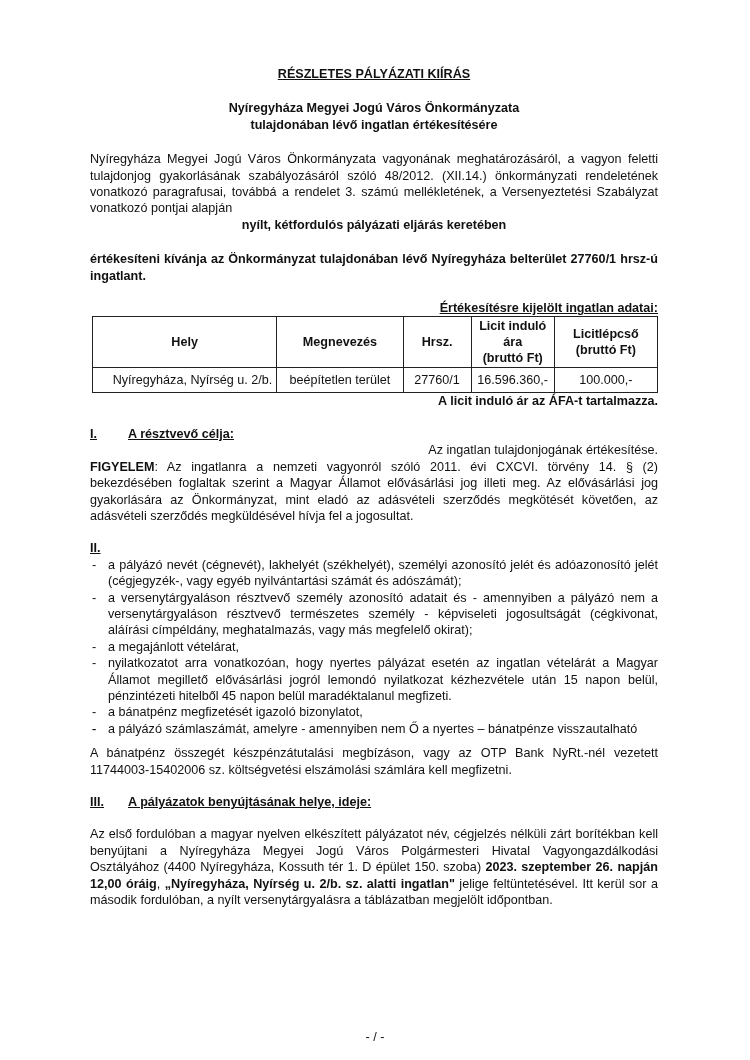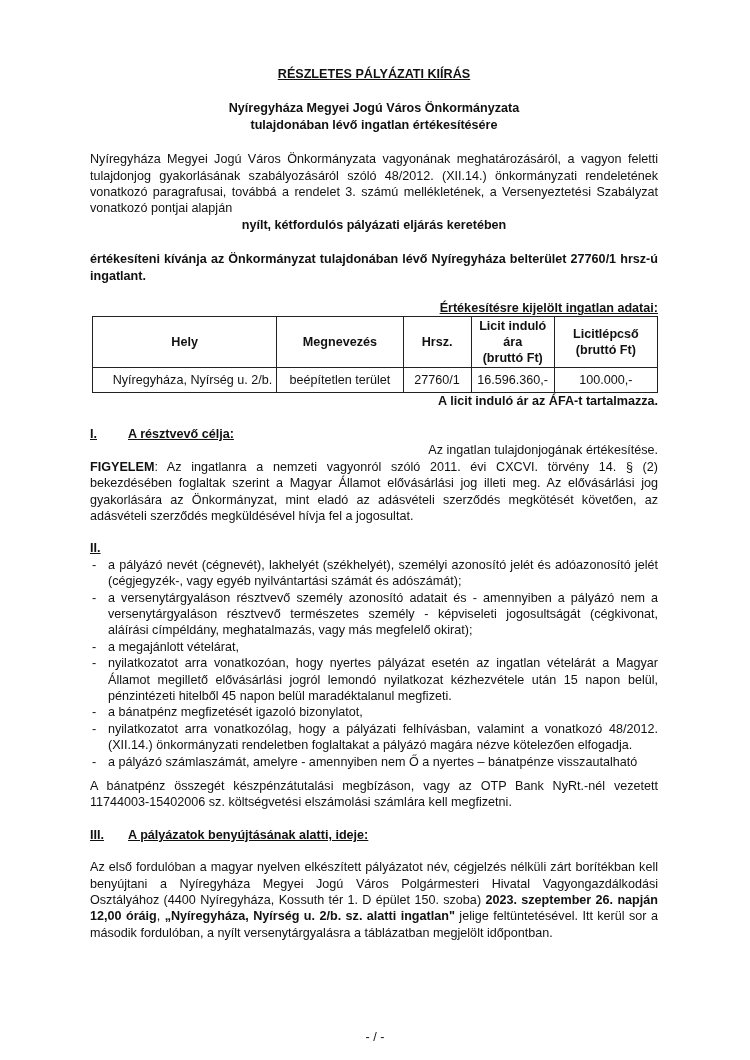--- a/index.html
+++ b/index.html
@@ -106,26 +106,26 @@
 
   <div class="sec-head mt16">
     <span class="num">II.</span>
   </div>
   <ul class="bullets">
     <li><span class="dash">-</span><span>a pályázó nevét (cégnevét), lakhelyét (székhelyét), személyi azonosító jelét és adóazonosító jelét (cégjegyzék-, vagy egyéb nyilvántartási számát és adószámát);</span></li>
     <li><span class="dash">-</span><span>a versenytárgyaláson résztvevő személy azonosító adatait és - amennyiben a pályázó nem a versenytárgyaláson résztvevő természetes személy - képviseleti jogosultságát (cégkivonat, aláírási címpéldány, meghatalmazás, vagy más megfelelő okirat);</span></li>
     <li><span class="dash">-</span><span>a megajánlott vételárat,</span></li>
     <li><span class="dash">-</span><span>nyilatkozatot arra vonatkozóan, hogy nyertes pályázat esetén az ingatlan vételárát a Magyar Államot megillető elővásárlási jogról lemondó nyilatkozat kézhezvétele után 15 napon belül, pénzintézeti hitelből 45 napon belül maradéktalanul megfizeti.</span></li>
     <li><span class="dash">-</span><span>a bánatpénz megfizetését igazoló bizonylatot,</span></li>
-    <li><span class="dash">-</span><span>nyilatkozatot arra vonatkozólag, hogy a pályázati felhívásban, valamint a vonatkozó 48/2012.(XII.14.) önkormányzati rendeletben foglaltakat a pályázó magára nézve kötelezően elfogadja.</span></li>
+    <li><span class="dash">-</span></li>
     <li><span class="dash">-</span><span>a pályázó számlaszámát, amelyre - amennyiben nem Ő a nyertes – bánatpénze visszautalható</span></li>
   </ul>
   <p class="just mt8">A bánatpénz összegét készpénzátutalási megbízáson, vagy az OTP Bank NyRt.-nél vezetett 11744003-15402006 sz. költségvetési elszámolási számlára kell megfizetni.</p>
 
   <div class="sec-head mt16">
     <span class="num">III.</span>
-    <span>A pályázatok benyújtásának alatti, ideje:</span>
+    <span>A pályázatok benyújtásának helye, ideje:</span>
   </div>
   <p class="just mt16"><span>Az első fordulóban a magyar nyelven elkészített pályázatot név, cégjelzés nélküli zárt borítékban kell benyújtani a Nyíregyháza Megyei Jogú Város Polgármesteri Hivatal Vagyongazdálkodási Osztályához (4400 Nyíregyháza, Kossuth tér 1. D épület 150. szoba) </span><span class="b">2023. szeptember 26. napján 12,00 óráig</span><span>, </span><span class="b">„Nyíregyháza, Nyírség u. 2/b. sz. alatti ingatlan"</span><span> jelige feltüntetésével. Itt kerül sor a második fordulóban, a nyílt versenytárgyalásra a táblázatban megjelölt időpontban.</span></p>
 
 </div>
 
 <div class="page-num">- / -</div>
 
 </body></html>

